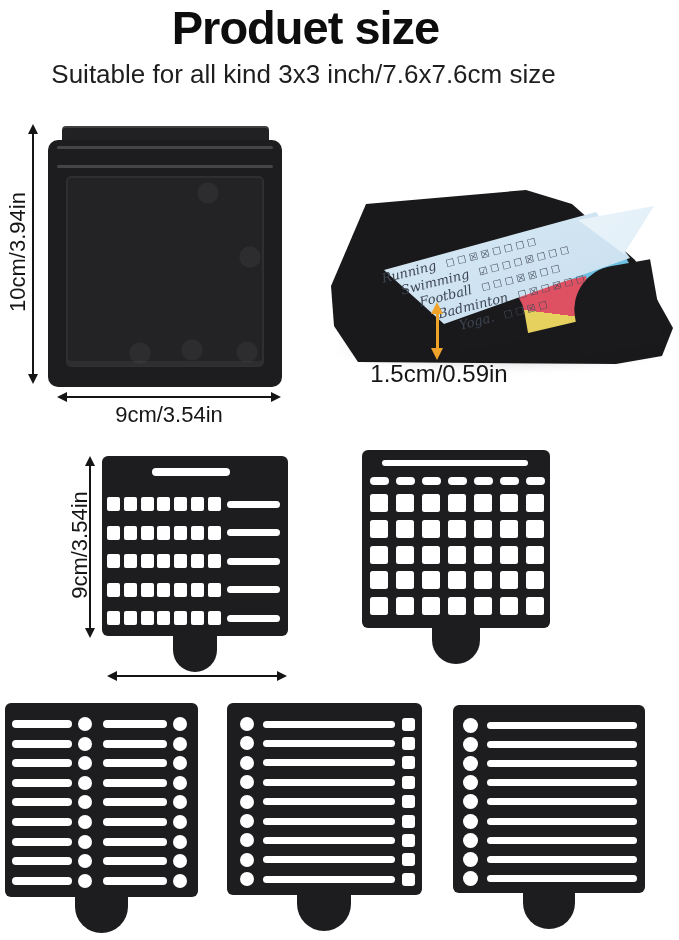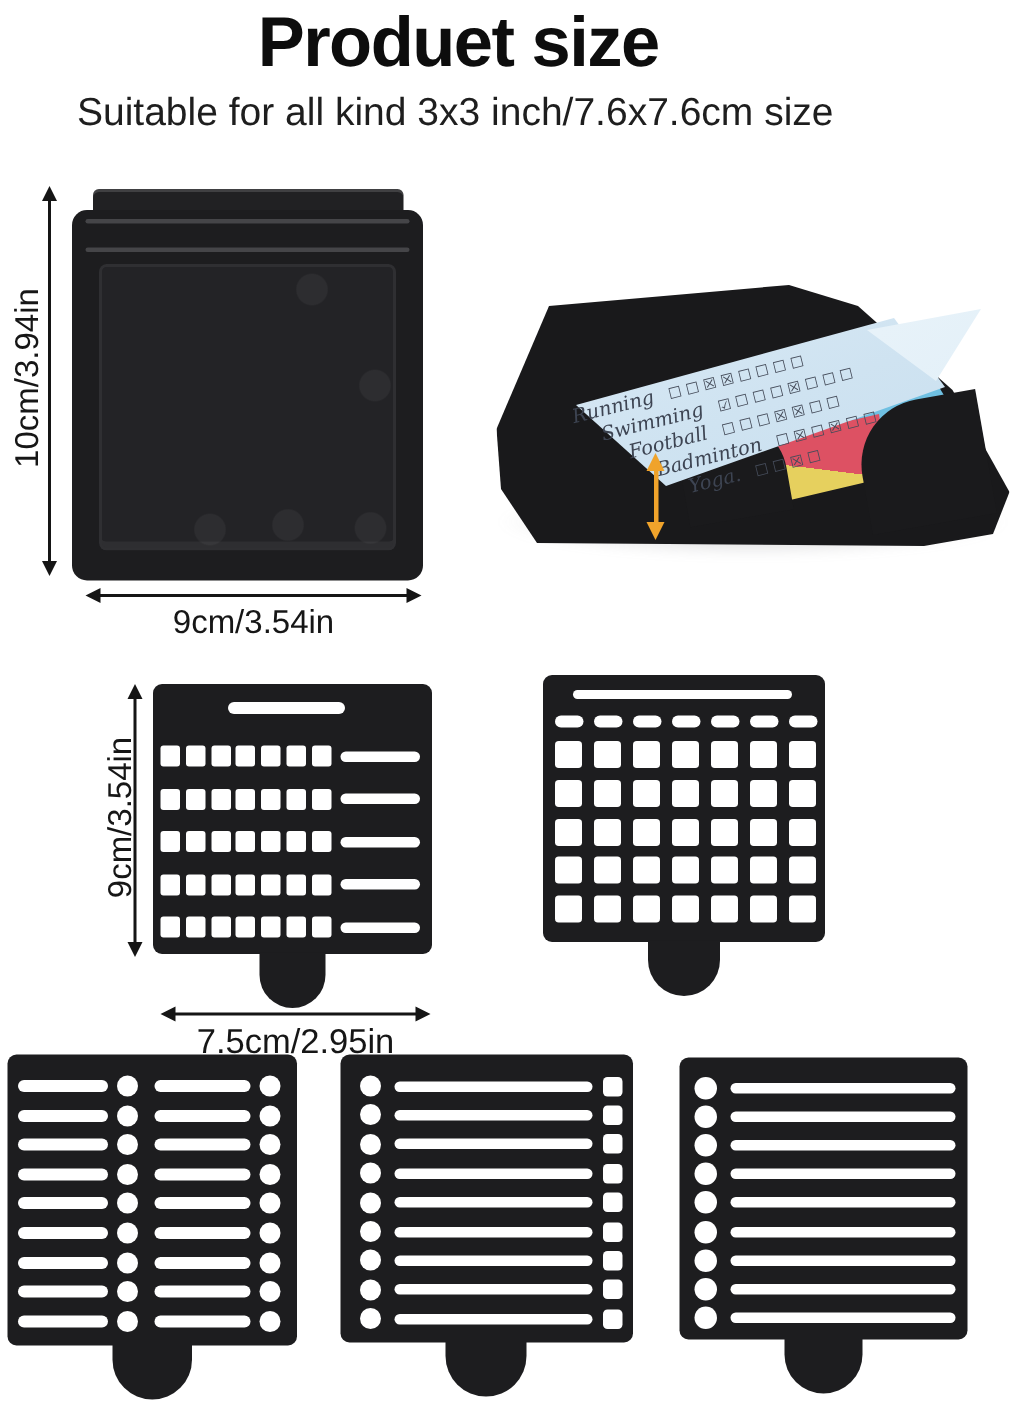--- a/index.html
+++ b/index.html
@@ -123,20 +123,21 @@
       </div>
       <div class="hand-line" style="margin-left:64px;">
         <span>Yoga.</span><span class="marks">☐☐☒☐</span>
       </div>
     </div>
     <div class="dimv orange" style="left:104px;top:126px;height:58px;">
       <div class="hd t"></div>
       <div class="ln"></div>
       <div class="hd b"></div>
     </div>
+    <div class="thick-label">1.5cm/0.59in</div>
   </div>
 
   <div class="plate" id="plate1" style="left:102px;top:456px;width:186px;height:180px;">
     <div class="tab" style="left:71px;width:44px;"></div>
   <div class="hole" style="left: 50px; top: 12px; width: 78px; height: 8px; border-radius: 4px;"></div>
       <div class="hole" style="left: 5px; top: 41px; width: 13px; height: 14px; border-radius: 2px;"></div>
       <div class="hole" style="left: 21.8px; top: 41px; width: 13px; height: 14px; border-radius: 2px;"></div>
       <div class="hole" style="left: 38.6px; top: 41px; width: 13px; height: 14px; border-radius: 2px;"></div>
       <div class="hole" style="left: 55.4px; top: 41px; width: 13px; height: 14px; border-radius: 2px;"></div>
       <div class="hole" style="left: 72.2px; top: 41px; width: 13px; height: 14px; border-radius: 2px;"></div>
@@ -180,21 +181,20 @@
     <div class="hd t"></div>
     <div class="ln"></div>
     <div class="hd b"></div>
   </div>
   <div class="vlabel" style="left:4px;top:533px;">9cm/3.54in</div>
   <div class="dimh" style="left:107px;top:671px;width:180px;">
     <div class="hd l"></div>
     <div class="ln"></div>
     <div class="hd r"></div>
   </div>
-  <div class="hlabel" style="left:92px;top:681px;width:210px;font-size:23px;">7.5cm/2.95in</div>
 
   <div class="plate" id="plate2" style="left:362px;top:450px;width:188px;height:178px;">
     <div class="tab" style="left:70px;width:48px;"></div>
   <div class="hole" style="left: 20px; top: 10px; width: 146px; height: 6px; border-radius: 3px;"></div>
       <div class="hole" style="left: 8px; top: 27px; width: 19px; height: 8px; border-radius: 4px;"></div>
       <div class="hole" style="left: 34px; top: 27px; width: 19px; height: 8px; border-radius: 4px;"></div>
       <div class="hole" style="left: 60px; top: 27px; width: 19px; height: 8px; border-radius: 4px;"></div>
       <div class="hole" style="left: 86px; top: 27px; width: 19px; height: 8px; border-radius: 4px;"></div>
       <div class="hole" style="left: 112px; top: 27px; width: 19px; height: 8px; border-radius: 4px;"></div>
       <div class="hole" style="left: 138px; top: 27px; width: 19px; height: 8px; border-radius: 4px;"></div>

